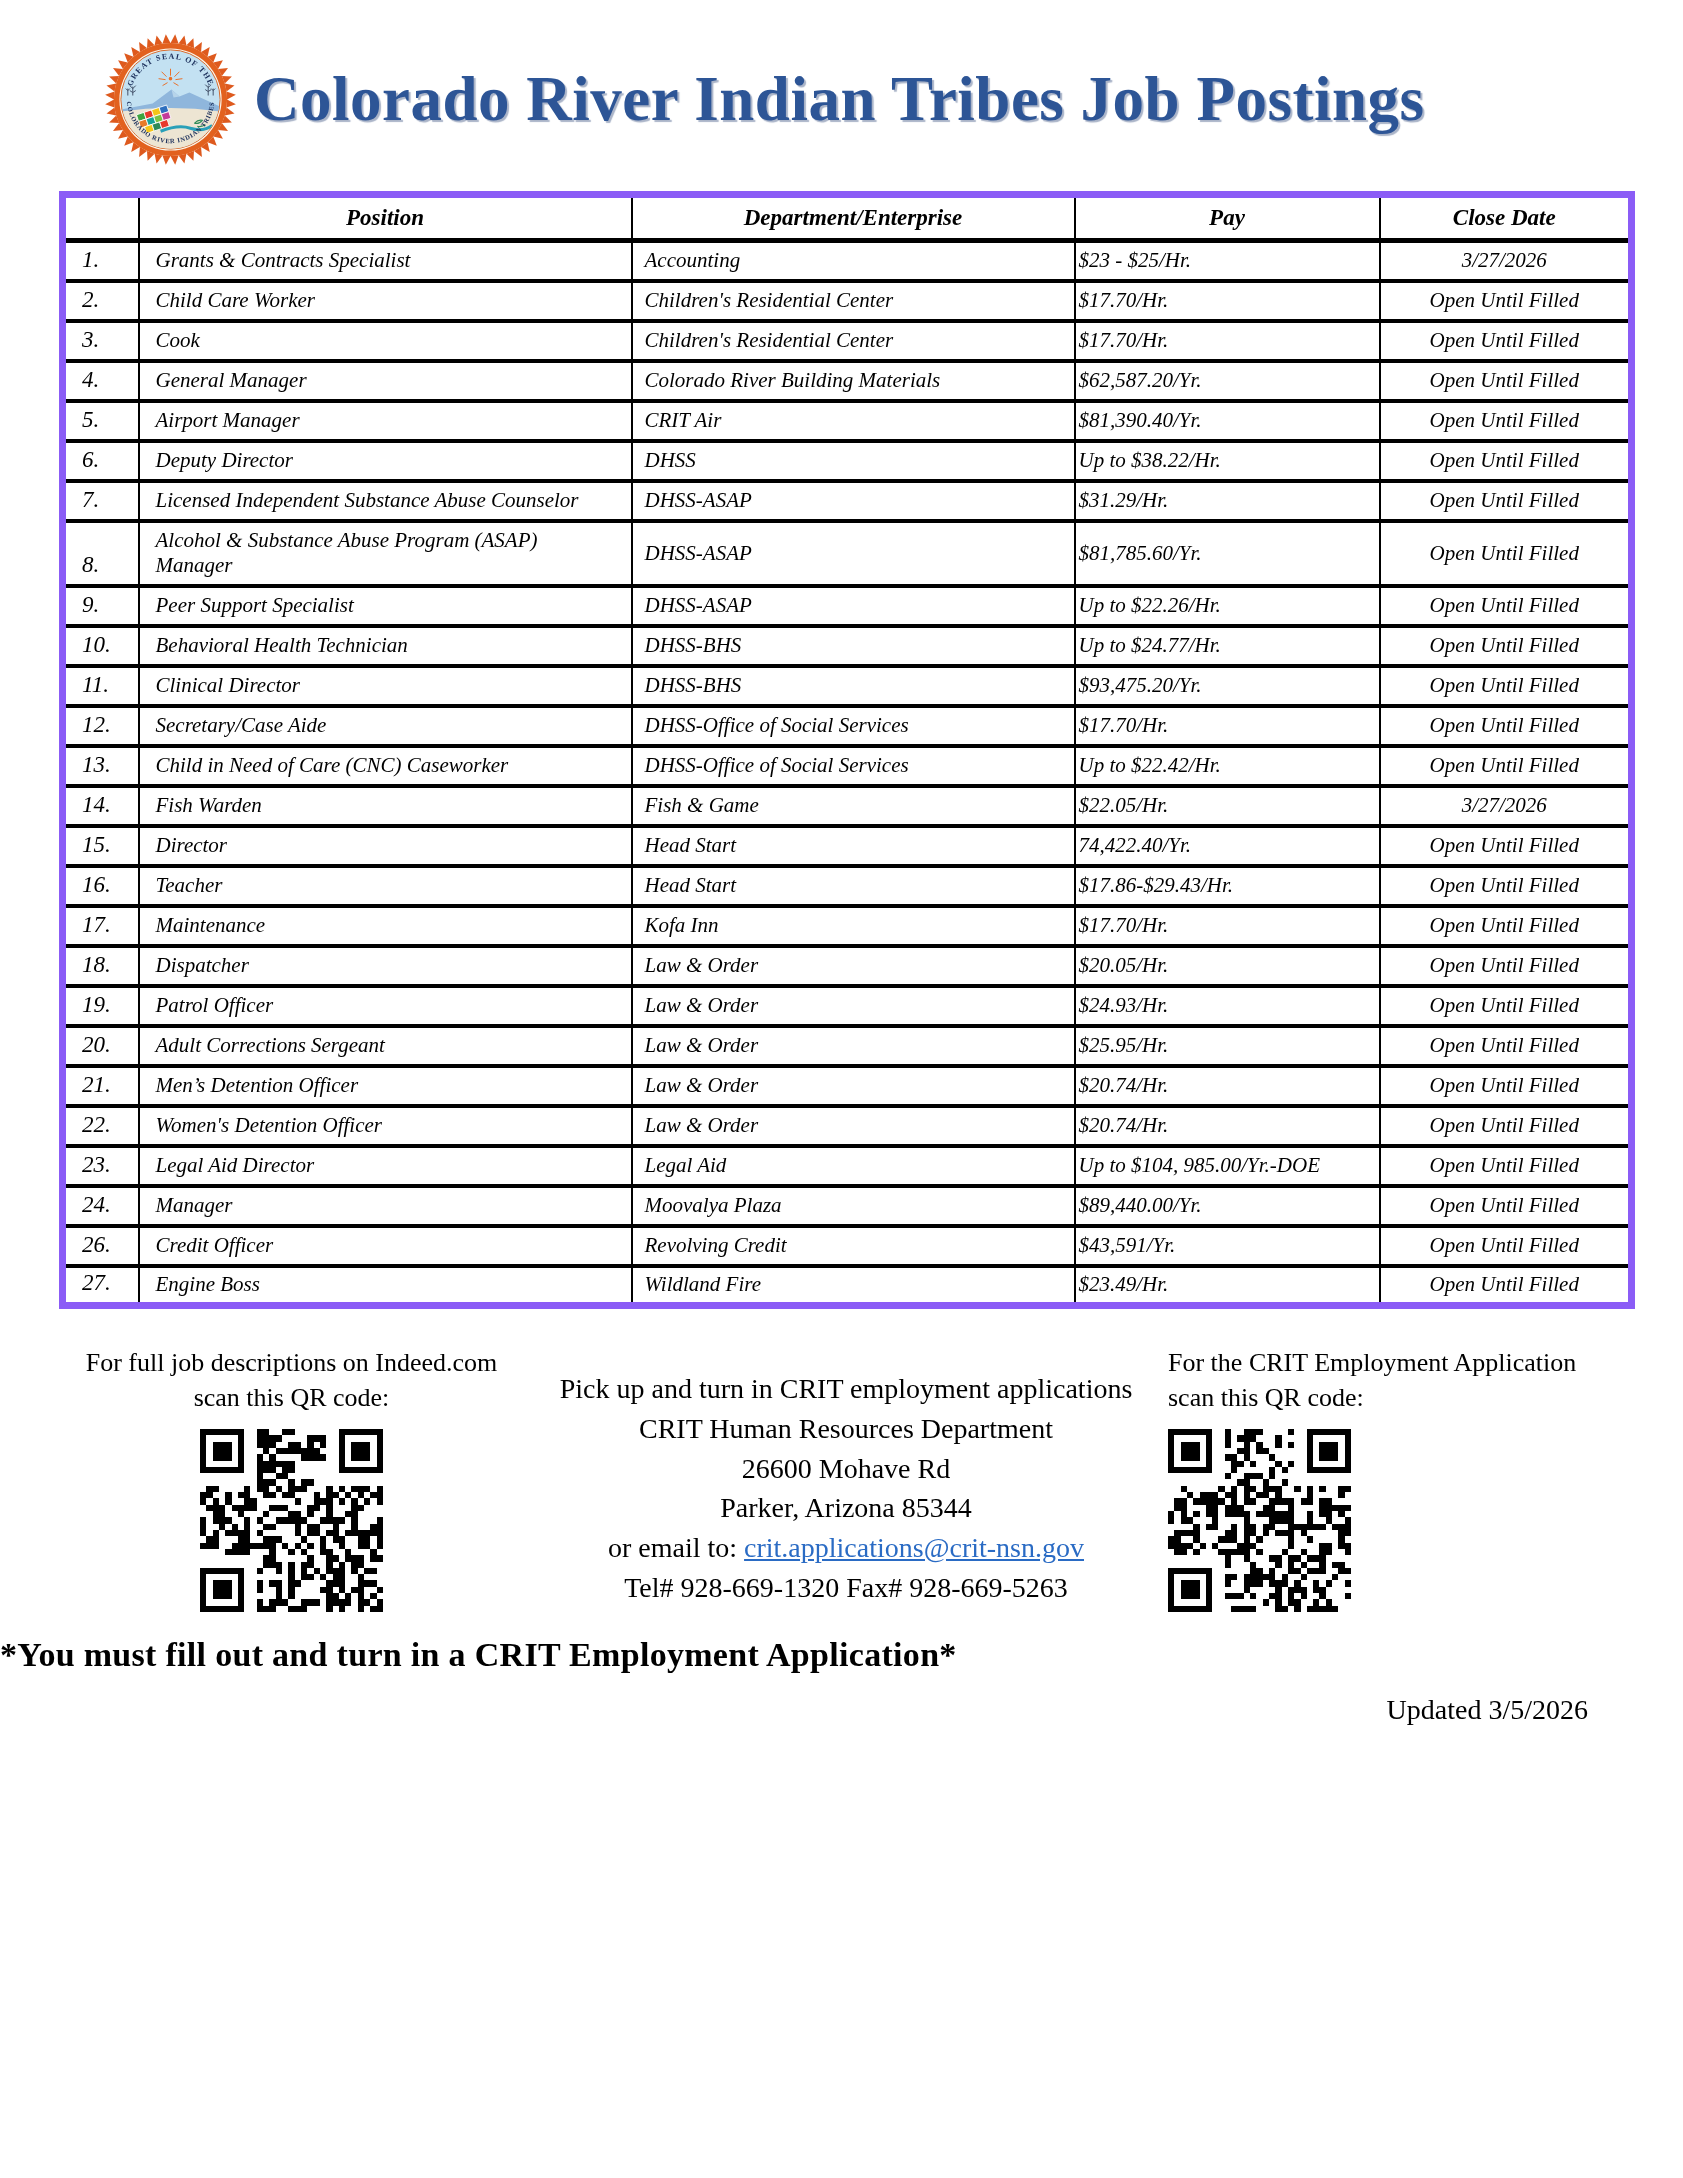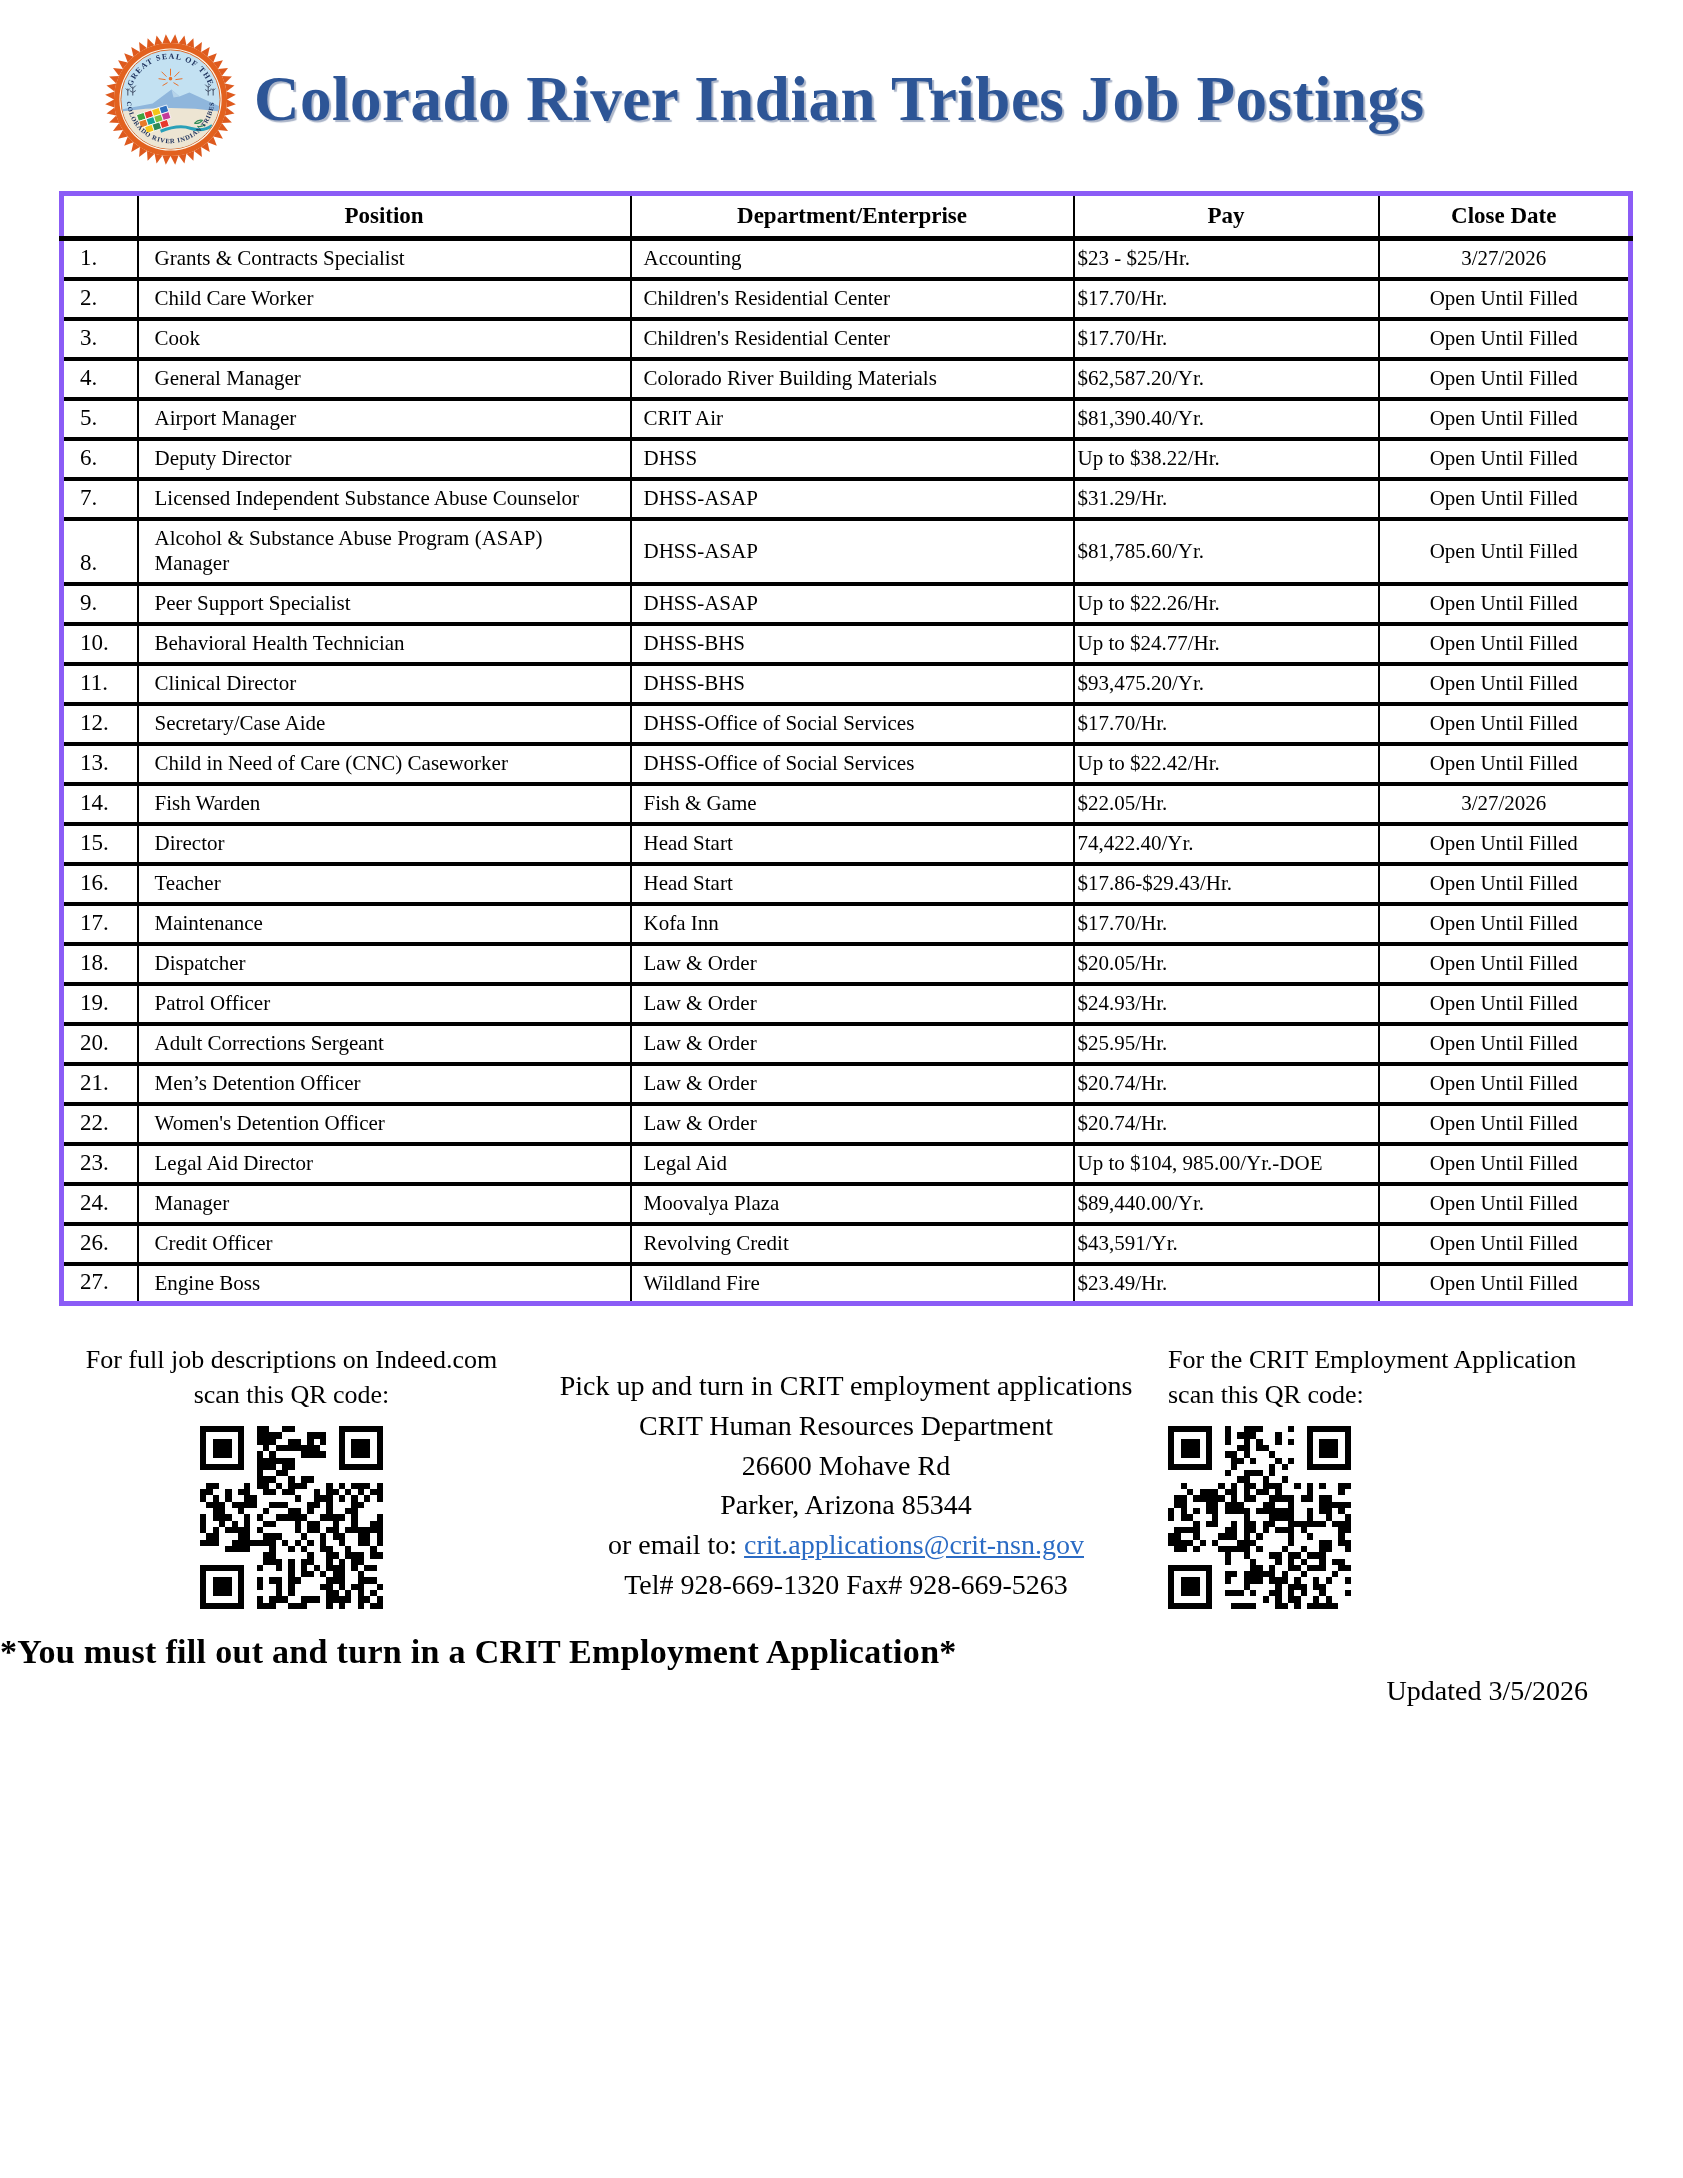--- a/index.html
+++ b/index.html
@@ -12,21 +12,22 @@
   .header{display:flex;align-items:center;gap:12px;padding:34px 0 0 105px;}
   .seal{width:131px;height:131px;flex:0 0 auto;}
   .title{
     font-size:63px;font-weight:bold;color:#2D5596;white-space:nowrap;
     text-shadow:2px 2px 1px #aab4c8;letter-spacing:0.5px;margin-left:6px;
   }
   
   .job-table{
     border-collapse:collapse;table-layout:fixed;
     margin:26px 0 0 59px;width:1569px;
-    border:5px solid #8b5cf6;
+    border:7px solid #8b5cf6;
+    font-style:italic;
   }
   .job-table th{
     border:2px solid #000;border-bottom:5px solid #000;
     font-size:23px;font-weight:bold;padding:7px 0;text-align:center;
   }
   .job-table td{
     border-left:2px solid #000;border-right:2px solid #000;
     border-top:4px solid #000;border-bottom:4px solid #000;
     font-size:21px;padding:2px 6px;vertical-align:middle;overflow:hidden;
   }
@@ -41,21 +42,21 @@
   
   .footer{display:flex;align-items:flex-start;margin:36px 40px 0 59px;gap:8px;}
   .f-left{width:465px;text-align:center;}
   .f-right{width:475px;text-align:left;}
   .f-mid{flex:1;text-align:center;margin-top:24px;font-size:28px;line-height:1.42;}
   .qr-caption{font-size:26px;line-height:1.35;}
   .qr-box{display:inline-block;margin-top:14px;}
   .qr-box svg{width:183px;height:183px;shape-rendering:crispEdges;display:block;}
   .email-link{color:#2A6BC4;text-decoration:underline;cursor:pointer;}
   .notice{text-align:left;font-weight:bold;font-size:34px;margin-top:20px;letter-spacing:0.3px;}
-  .updated{text-align:right;font-size:28px;margin:4px 95px 0 0;}
+  .updated{text-align:right;font-size:28px;margin:20px 95px 0 0;}
 </style>
 </head>
 <body>
 
 <div class="header">
   <svg class="seal" viewBox="-66 -66 132 132">
     <g>
         <polygon points="57,0 65.83183956427673,4.708386091149334 56.419822187213164,8.111945781577253" fill="#DE5A1E"></polygon>
         <polygon points="56.419822187213164,8.111945781577253 64.49169315409652,14.02930911049646 54.69109949602635,16.05875573996149" fill="#DE5A1E"></polygon>
         <polygon points="54.69109949602635,16.05875573996149 61.83868184998427,23.06463585354049 51.84902373520755,23.678655741107523" fill="#DE5A1E"></polygon>

